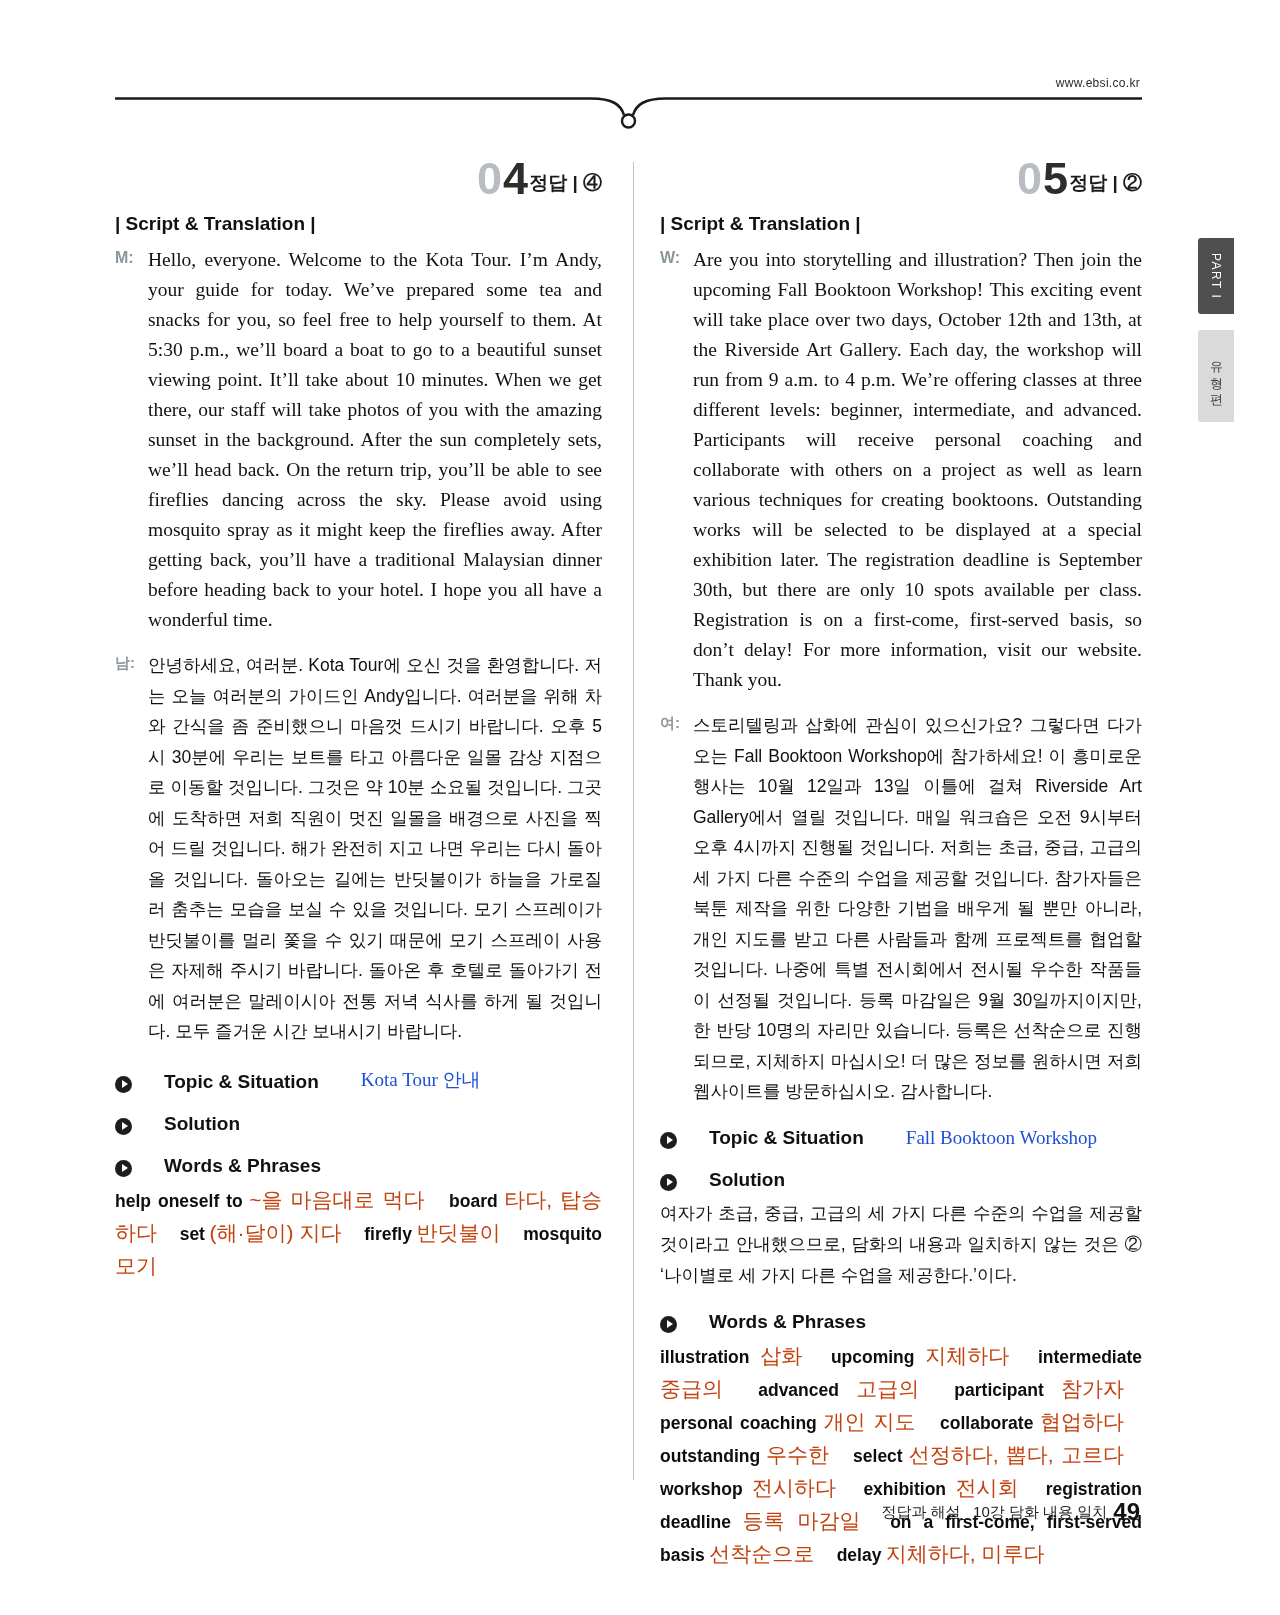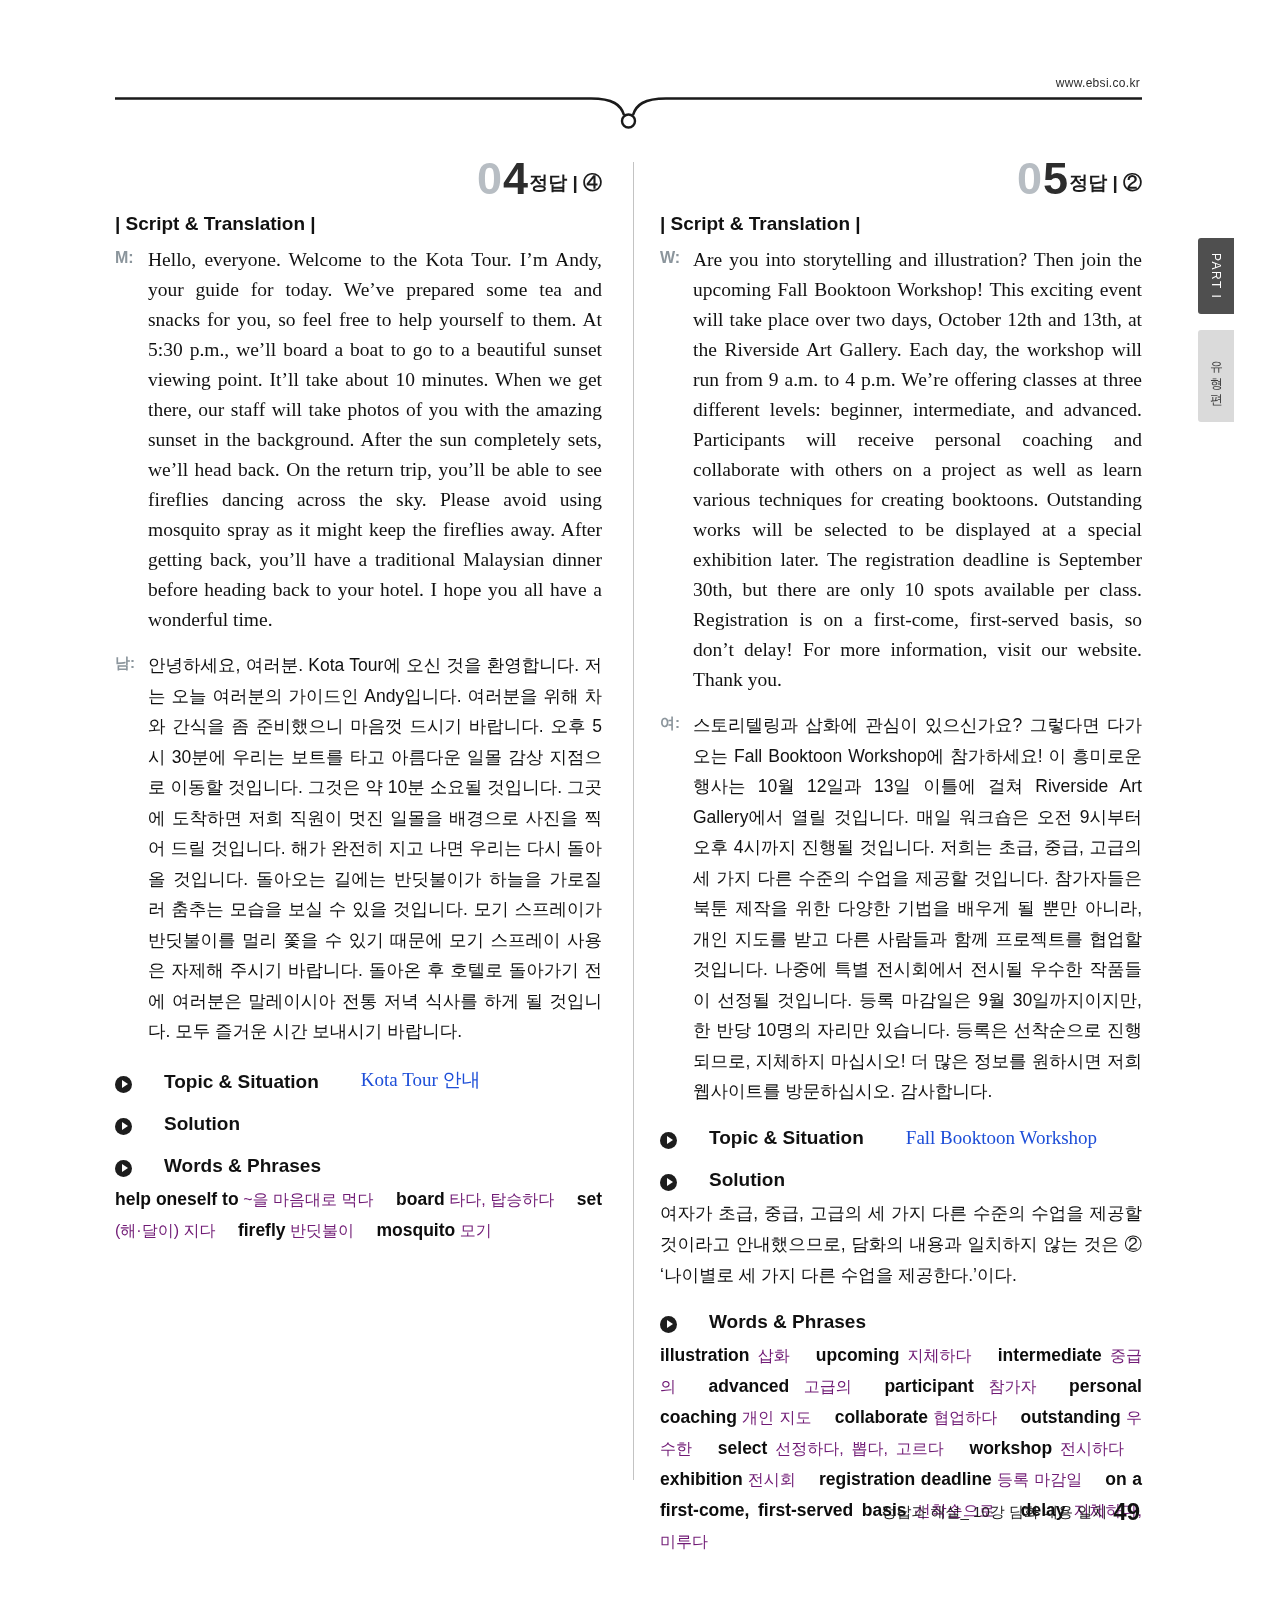--- a/index.html
+++ b/index.html
@@ -49,21 +49,21 @@
     border-left:6px solid #fff; border-top:4px solid transparent; border-bottom:4px solid transparent; margin-left:2px; }
   .subsec-label { font-weight:bold; font-size:19px; color:#111; }
   .topic-value { font-family:"Liberation Serif", serif; font-size:19px; margin-left:18px; color:#1d4ed8; }
 
   .solution-text { font-size:17.5px; line-height:31px; text-align:justify; margin:2px 0 6px; color:#111; }
 
   
   .words { line-height:31px; text-align:justify; margin-top:4px; }
   .word-entry { margin-right:18px; }
   .word-entry .term { font-weight:bold; font-size:17.5px; color:#0d0d0d; }
-  .word-entry .meaning { font-size:16px; color:#701a75; }
+  .word-entry .meaning { font-size:21px; color:#c2410c; }
 
   
   .side-tab { position:absolute; writing-mode:vertical-rl; display:flex; align-items:center; justify-content:center; }
   .tab-part { right:46px; top:238px; width:36px; height:76px; background:#4f4f4f; color:#ffffff;
     font-size:12px; letter-spacing:1.5px; border-radius:3px 0 0 3px; }
   .tab-section { right:46px; top:330px; width:36px; height:92px; background:#dadada; color:#3a3a3a;
     font-size:13px; letter-spacing:3px; border-radius:3px 0 0 3px; }
 
   
   .footer { position:absolute; top:1498px; right:140px; display:flex; align-items:center; gap:6px; }

